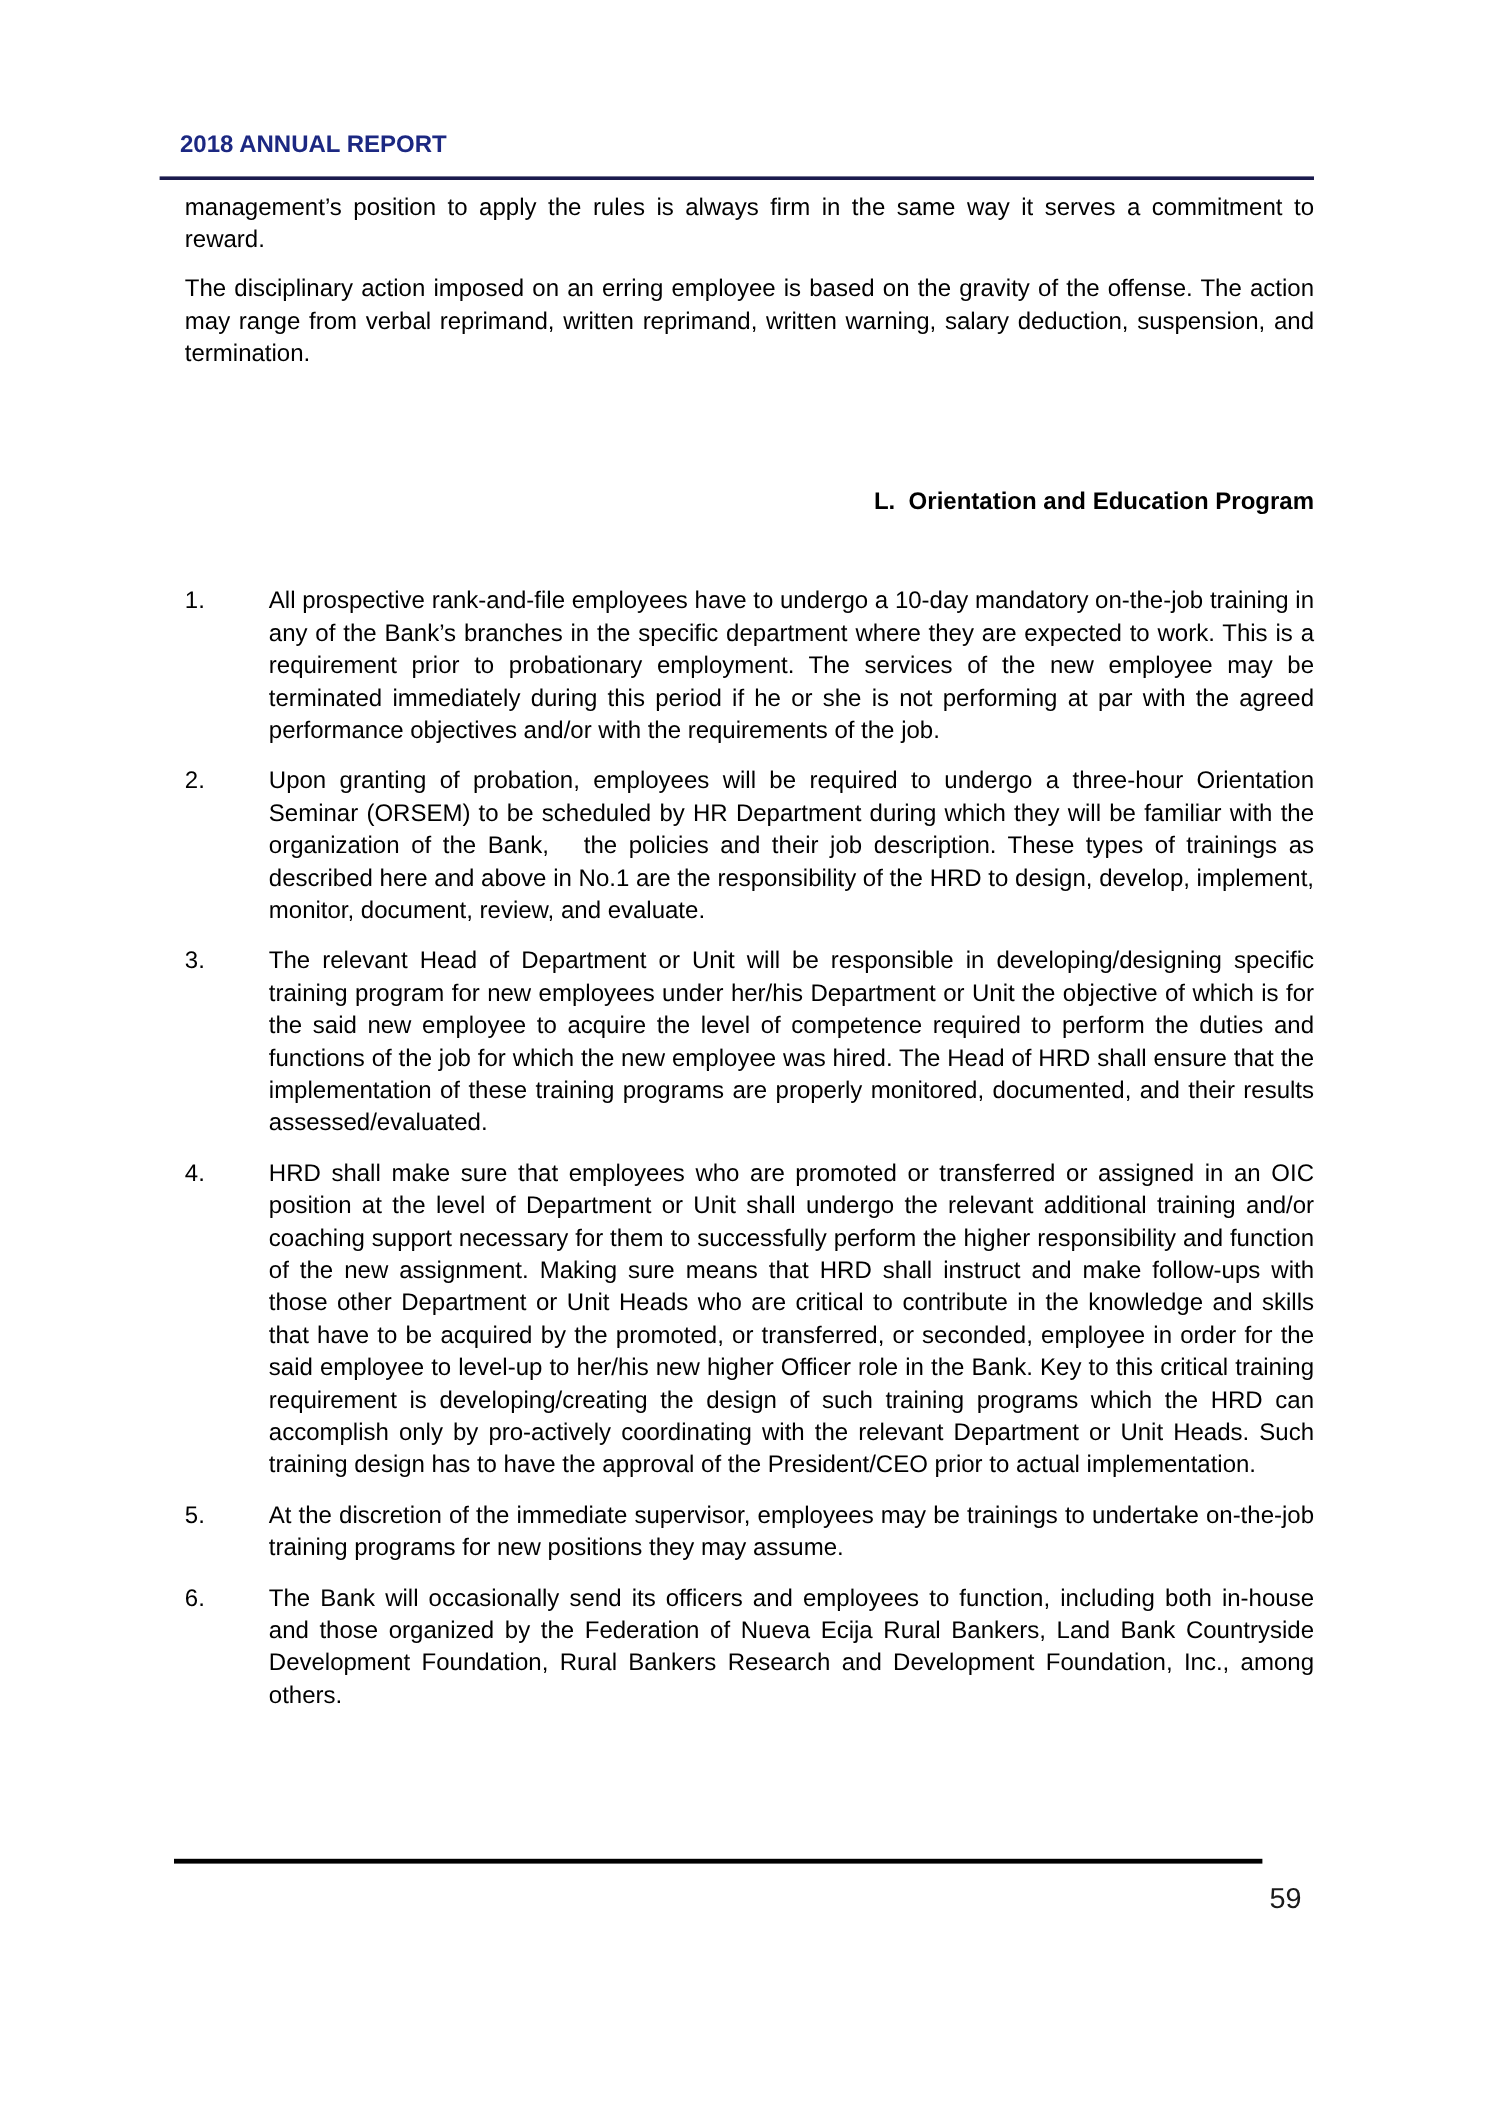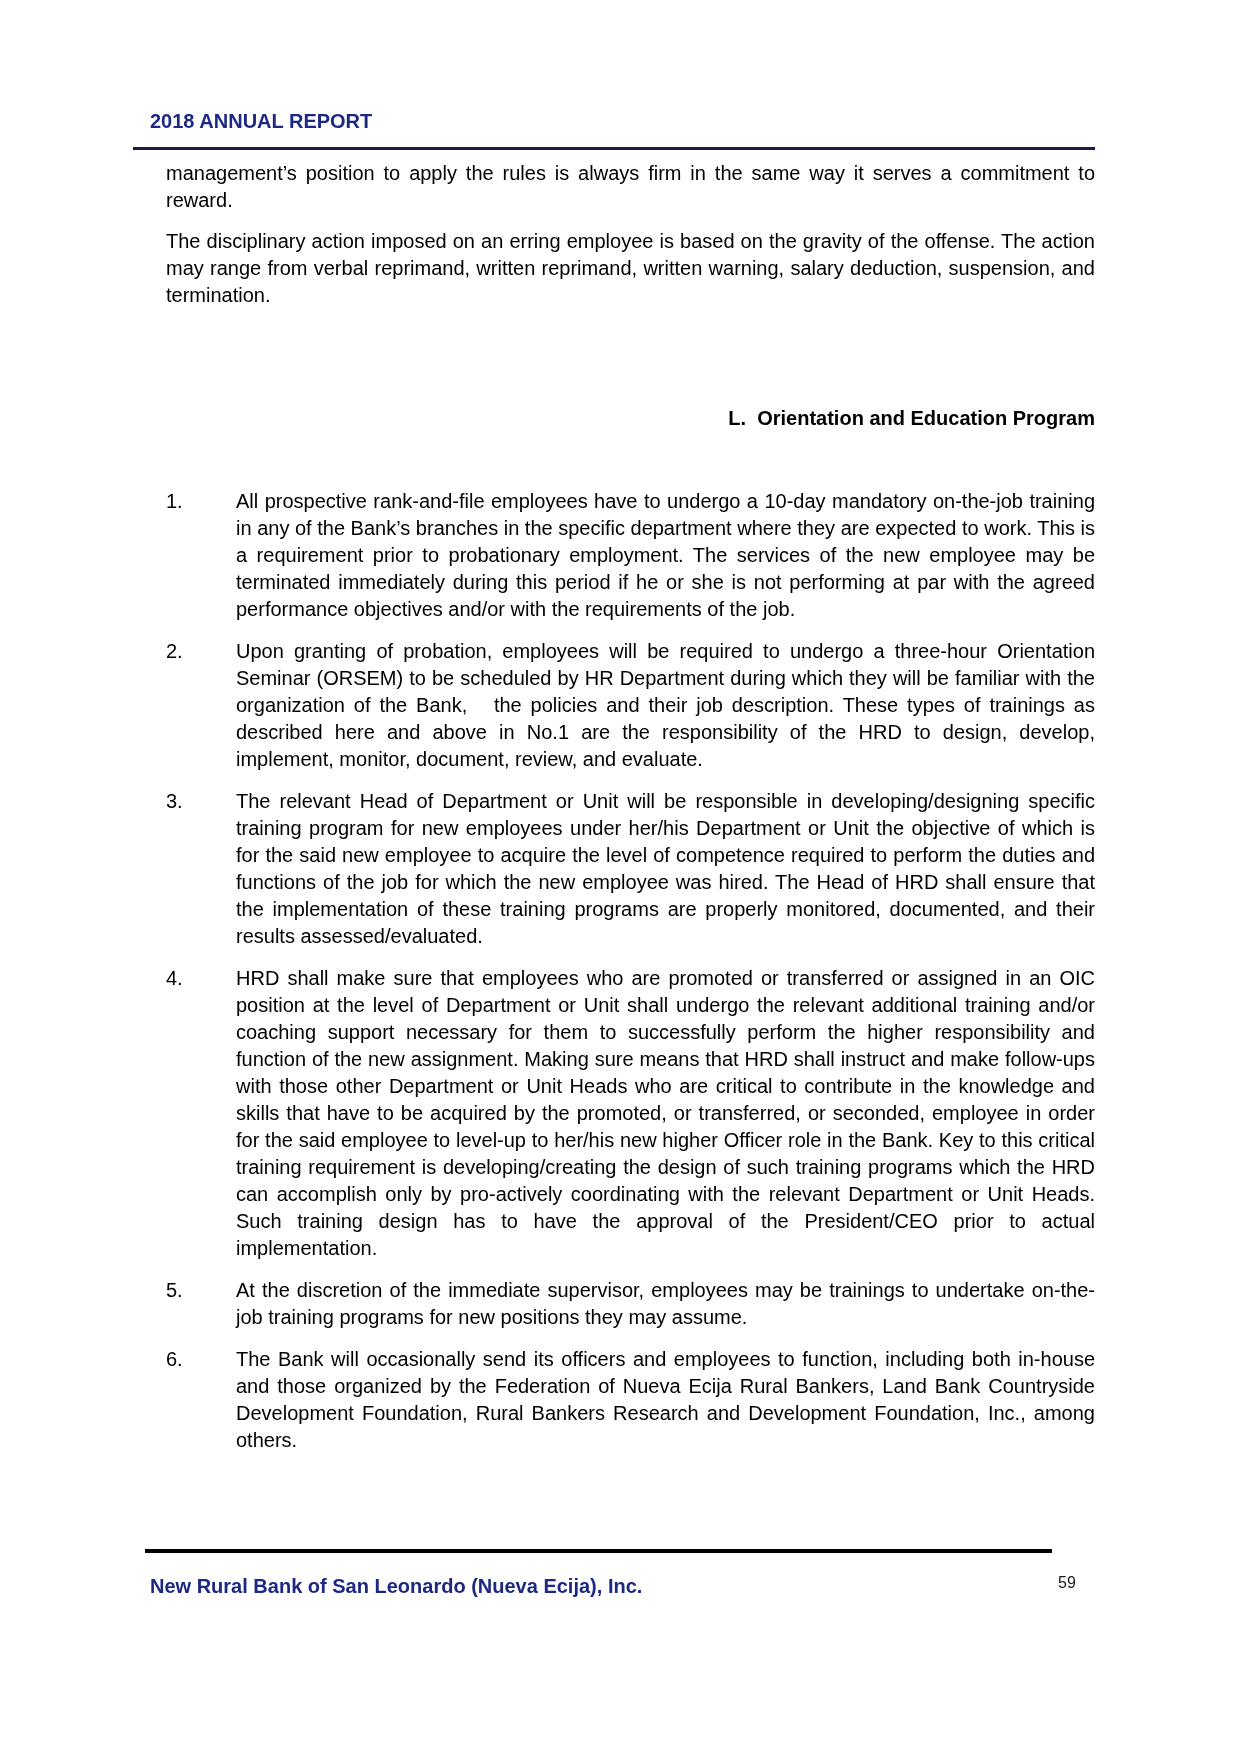--- a/index.html
+++ b/index.html
@@ -38,21 +38,21 @@
     height: 3px;
     background: var(--header-rule, #1b1b4d);
     margin-top: 13px;
     margin-left: -17px;
   }
 
   
   .content {
     position: absolute;
     top: 160px;
-    left: 166px;
+    left: 154px;
     right: 145px;
   }
   .para {
     margin: 14px 0 0 0;
     font-size: 20px;
     line-height: 27px;
     text-align: justify;
   }
   .para:first-child { margin-top: 0; }
 
@@ -101,21 +101,21 @@
     top: 1573px;
     font-size: 20px;
     line-height: 26px;
     font-weight: bold;
     color: var(--accent, #1c2882);
   }
   .page-number {
     position: absolute;
     left: 1058px;
     top: 1568px;
-    font-size: 16px;
+    font-size: 24px;
     line-height: 30px;
     color: #1a1a1a;
   }
 </style>
 </head>
 <body>
 
 <div class="page">
 
   <div class="header">
@@ -151,16 +151,15 @@
         <div class="item-text">At the discretion of the immediate supervisor, employees may be trainings to undertake on-the-job training programs for new positions they may assume.</div>
       </li>
       <li class="list-item">
         <span class="item-number">6.</span>
         <div class="item-text">The Bank will occasionally send its officers and employees to function, including both in-house and those organized by the Federation of Nueva Ecija Rural Bankers, Land Bank Countryside Development Foundation, Rural Bankers Research and Development Foundation, Inc., among others.</div>
       </li>
     </ol>
   </div>
 
   <div class="footer-rule"></div>
-  <div class="footer-bank-name">New Rural Bank of San Leonardo (Nueva Ecija), Inc.</div>
   <div class="page-number">59</div>
 
 </div>
 
 </body></html>

